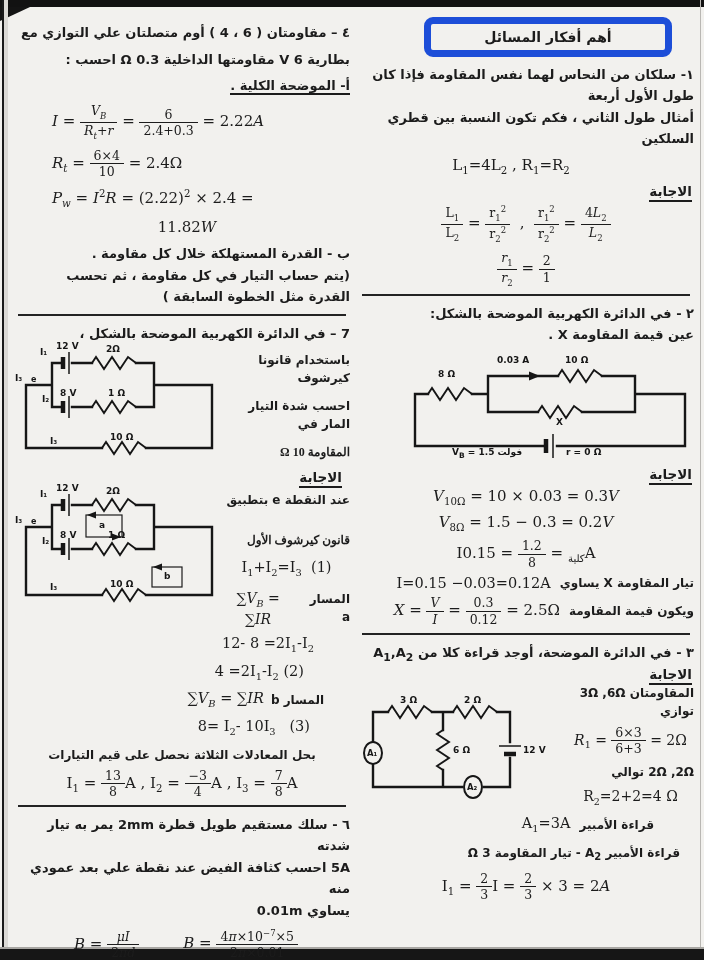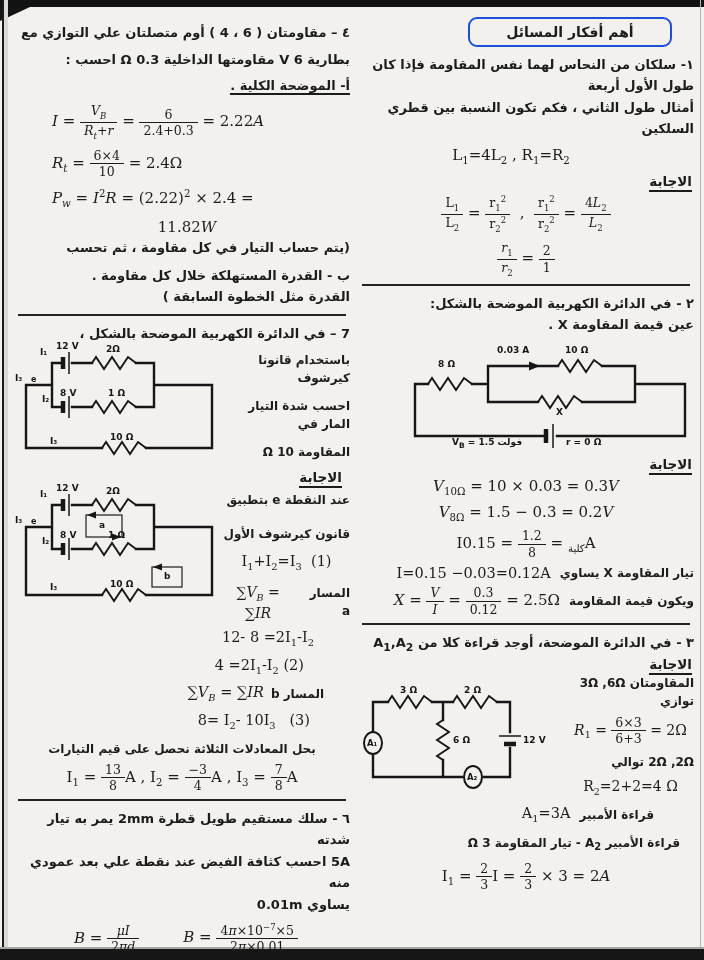--- a/index.html
+++ b/index.html
@@ -22,22 +22,22 @@
   .ar-sm{direction:rtl;text-align:right;font-weight:bold;font-size:12px;line-height:1.5;}
   .ans{direction:rtl;text-align:right;font-weight:bold;font-size:13.5px;margin:6px 2px 2px;}
   .ans span{border-bottom:2px solid #1c1c1c;padding-bottom:1px;}
   .eq{direction:ltr;font-family:"DejaVu Serif","Liberation Serif",serif;font-size:15px;
       text-align:center;line-height:1.3;}
   .eq sub,.eq sup{font-size:68%;}
   .fr{display:inline-block;vertical-align:middle;text-align:center;line-height:1.05;font-size:12.5px;}
   .fr .n{display:block;border-bottom:1.4px solid #1c1c1c;padding:0 4px 1px;}
   .fr .d{display:block;padding:1px 4px 0;}
   .rule{border:none;border-top:2.2px solid #232323;margin:7px 4px;}
-  .titlebox{width:198px;margin:7px 22px 4px auto;border:2px solid #1d4ed8;border-radius:9px;
-            padding:5px 1px;text-align:center;font-weight:bold;font-size:14px;direction:rtl;}
+  .titlebox{width:198px;margin:7px 22px 4px auto;border:7px solid #1d4ed8;border-radius:9px;
+            padding:5px 18px;text-align:center;font-weight:bold;font-size:14px;direction:rtl;}
   .mixrow{display:flex;direction:rtl;align-items:center;gap:9px;}
   .circ{position:relative;}
   .clb{position:absolute;font-size:9px;font-weight:bold;direction:ltr;white-space:nowrap;
        font-family:"DejaVu Sans",sans-serif;color:#161616;line-height:1;}
   .crow{display:flex;direction:rtl;align-items:flex-start;gap:4px;}
   svg{display:block;}
   svg .w{fill:none;stroke:#161616;stroke-width:2.4;stroke-linecap:square;}
   svg .z{fill:none;stroke:#161616;stroke-width:1.9;stroke-linejoin:miter;}
   svg .thin{stroke:#161616;stroke-width:1.5;}
   svg .thick{stroke:#161616;stroke-width:4.5;}
@@ -150,33 +150,33 @@
 
     <div class="ar" style="margin-top:12px;">٤ – مقاومتان ( 6 ، 4 ) أوم متصلتان علي التوازي مع</div>
     <div class="ar" style="margin-top:6px;">بطارية 6 V مقاومتها الداخلية 0.3 Ω احسب :</div>
     <div class="ar" style="margin-top:4px;"><span style="border-bottom:2px solid #1c1c1c;">أ- الموضحة الكلية .</span></div>
 
     <div class="eq" style="text-align:left;margin:8px 0 0 38px;"><i>I</i> = <span class="fr"><span class="n"><i>V<sub>B</sub></i></span><span class="d"><i>R<sub>t</sub></i>+<i>r</i></span></span> = <span class="fr"><span class="n">6</span><span class="d">2.4+0.3</span></span> = 2.22<i>A</i></div>
     <div class="eq" style="text-align:left;margin:9px 0 0 38px;"><i>R<sub>t</sub></i> = <span class="fr"><span class="n">6×4</span><span class="d">10</span></span> = 2.4Ω</div>
     <div class="eq" style="text-align:left;margin:9px 0 0 38px;"><i>P<sub>w</sub></i> = <i>I</i><sup>2</sup><i>R</i> = (2.22)<sup>2</sup> × 2.4 =</div>
     <div class="eq" style="text-align:center;margin:7px 0 0 10px;">11.82<i>W</i></div>
 
+    <div class="ar" style="margin-top:6px;">ب - القدرة المستهلكة خلال كل مقاومة .</div>
     <div class="ar">(يتم حساب التيار في كل مقاومة ، ثم تحسب</div>
-    <div class="ar" style="margin-top:6px;">ب - القدرة المستهلكة خلال كل مقاومة .</div>
     <div class="ar">القدرة مثل الخطوة السابقة )</div>
 
     <hr class="rule">
 
     <div class="ar">7 – في الدائرة الكهربية الموضحة بالشكل ،</div>
 
     <div class="crow">
       <div style="width:128px;padding-top:6px;">
         <div class="ar-sm">باستخدام قانونا كيرشوف</div>
         <div class="ar-sm" style="margin-top:10px;">احسب شدة التيار المار في</div>
-        <div class="ar-sm" style="margin-top:10px;">المقاومة 10 Ω</div>
+        <div class="ar-sm" style="margin-top:10px;font-family:Liberation Serif, serif;">المقاومة 10 Ω</div>
       </div>
 
       <div class="circ" style="width:205px;height:118px;">
         <svg width="205" height="118" viewBox="0 0 205 118">
           <path class="w" d="M38,18 L46,18 M58,18 L78,18 M122,18 L140,18 M38,18 L38,62 M140,18 L140,62 M38,62 L46,62 M58,62 L78,62 M122,62 L140,62 M38,40 L12,40 M12,40 L12,103 M12,103 L88,103 M132,103 L198,103 M198,103 L198,40 M198,40 L140,40"></path>
           <polyline class="z" points="78,18 82,12 90,24 98,12 106,24 114,12 122,18"></polyline>
           <polyline class="z" points="78,62 82,56 90,68 98,56 106,68 114,56 122,62"></polyline>
           <polyline class="z" points="88,103 92,97 100,109 108,97 116,109 124,97 132,103"></polyline>
           <line class="thick" x1="49" y1="12" x2="49" y2="24"></line>
             <line class="thin" x1="55" y1="7" x2="55" y2="29"></line>
@@ -194,21 +194,21 @@
         <span class="clb" style="left:36px;top:92px;">I₃</span>
         <span class="clb" style="left:96px;top:88px;">10 Ω</span>
       </div>
     </div>
 
     <div class="ans" style="margin-right:8px;"><span>الاجابة</span></div>
 
     <div class="crow" style="margin-top:2px;">
       <div style="width:128px;padding-top:4px;">
         <div class="ar-sm">عند النقطة e بتطبيق</div>
-        <div class="ar-sm" style="margin-top:16px;">قانون كيرشوف الأول</div>
+        <div class="ar-sm" style="margin-top:22px;font-family:Liberation Serif, serif;">قانون كيرشوف الأول</div>
         <div class="eq" style="margin-top:9px;font-size:14.5px;">I<sub>1</sub>+I<sub>2</sub>=I<sub>3</sub> &nbsp;(1)</div>
         <div class="mixrow" style="margin-top:9px;gap:7px;">
           <span class="ar-sm">المسار a</span>
           <span class="eq" style="font-size:14px;">∑<i>V<sub>B</sub></i> = ∑<i>IR</i></span>
         </div>
       </div>
 
       <div class="circ" style="width:205px;height:126px;">
         <svg width="205" height="126" viewBox="0 0 205 126">
           <path class="w" d="M38,18 L46,18 M58,18 L78,18 M122,18 L140,18 M38,18 L38,62 M140,18 L140,62 M38,62 L46,62 M58,62 L78,62 M122,62 L140,62 M38,40 L12,40 M12,40 L12,108 M12,108 L88,108 M132,108 L198,108 M198,108 L198,40 M198,40 L140,40"></path>

